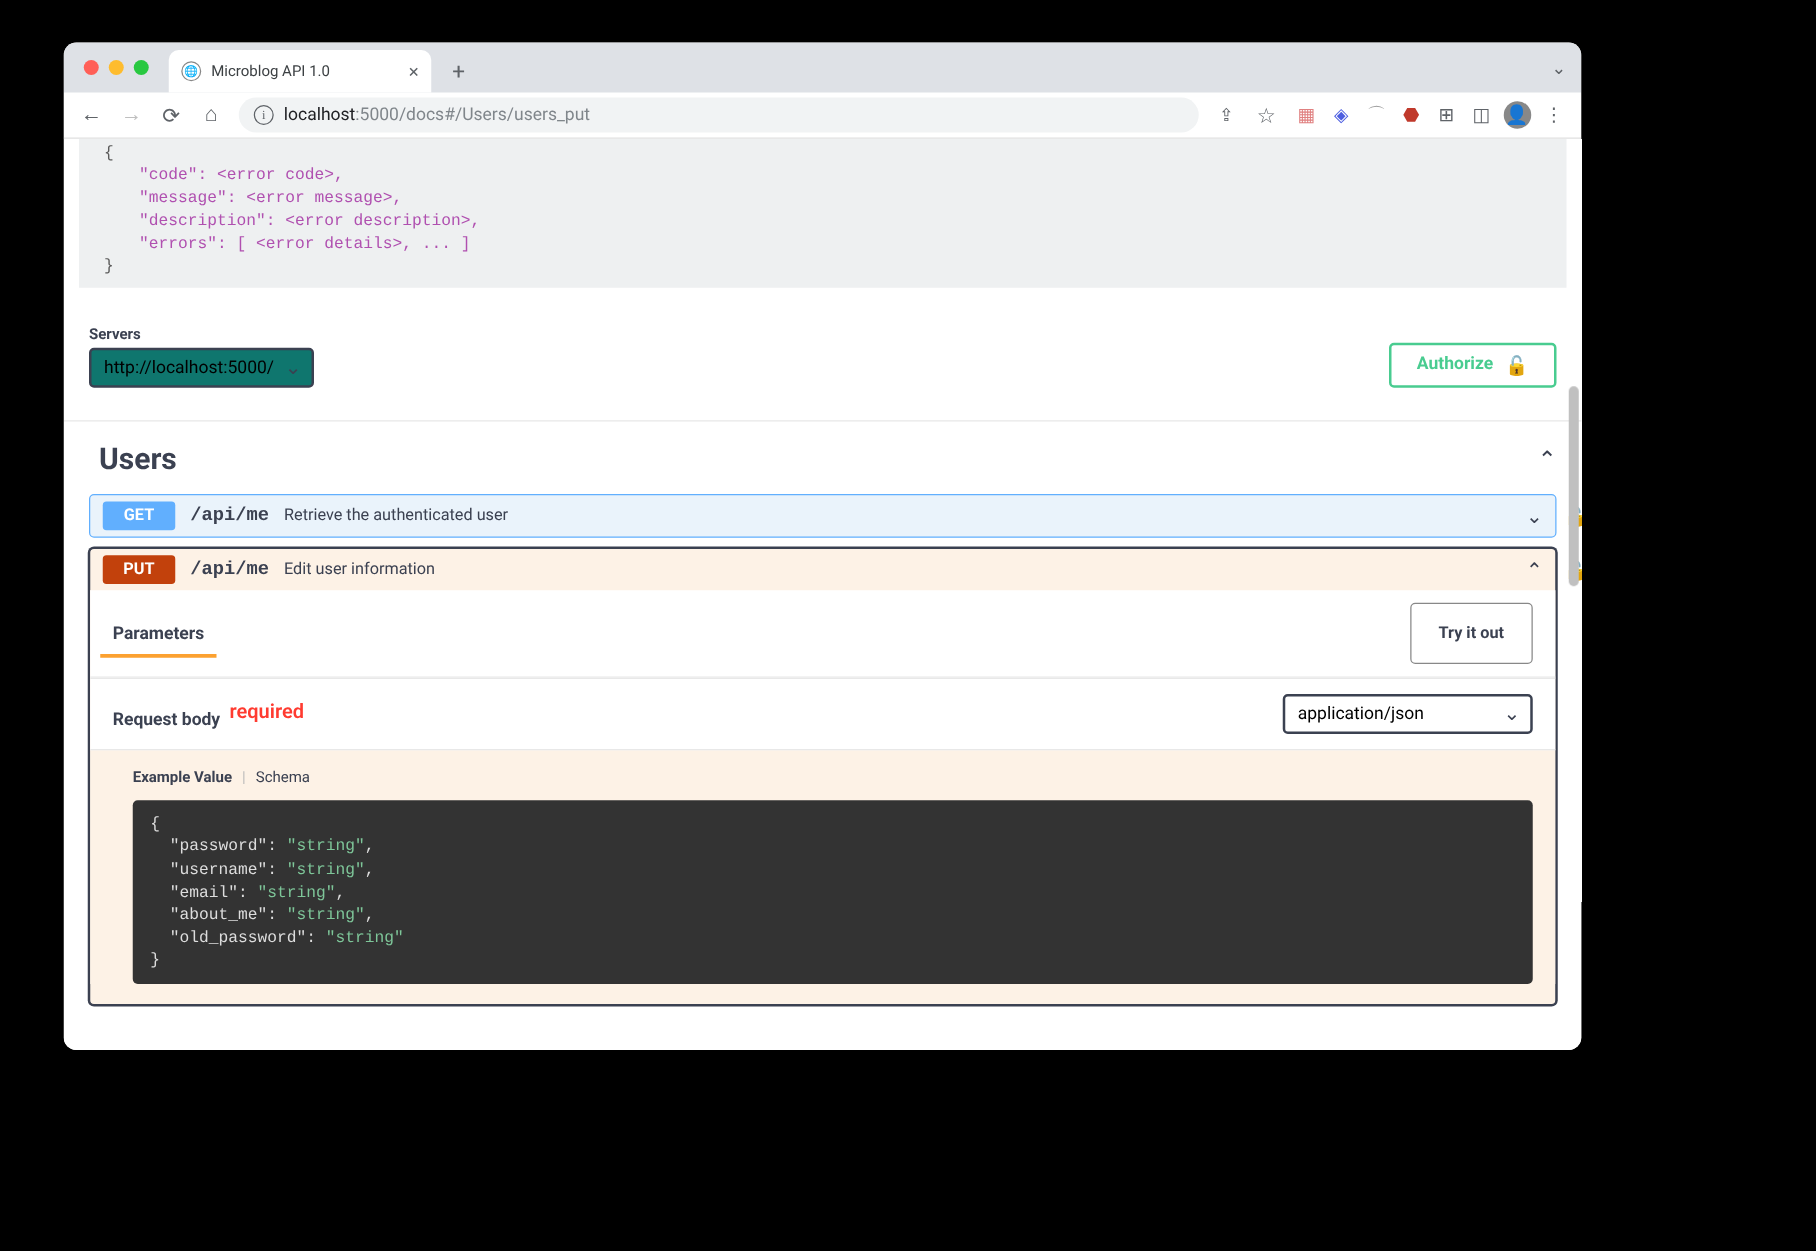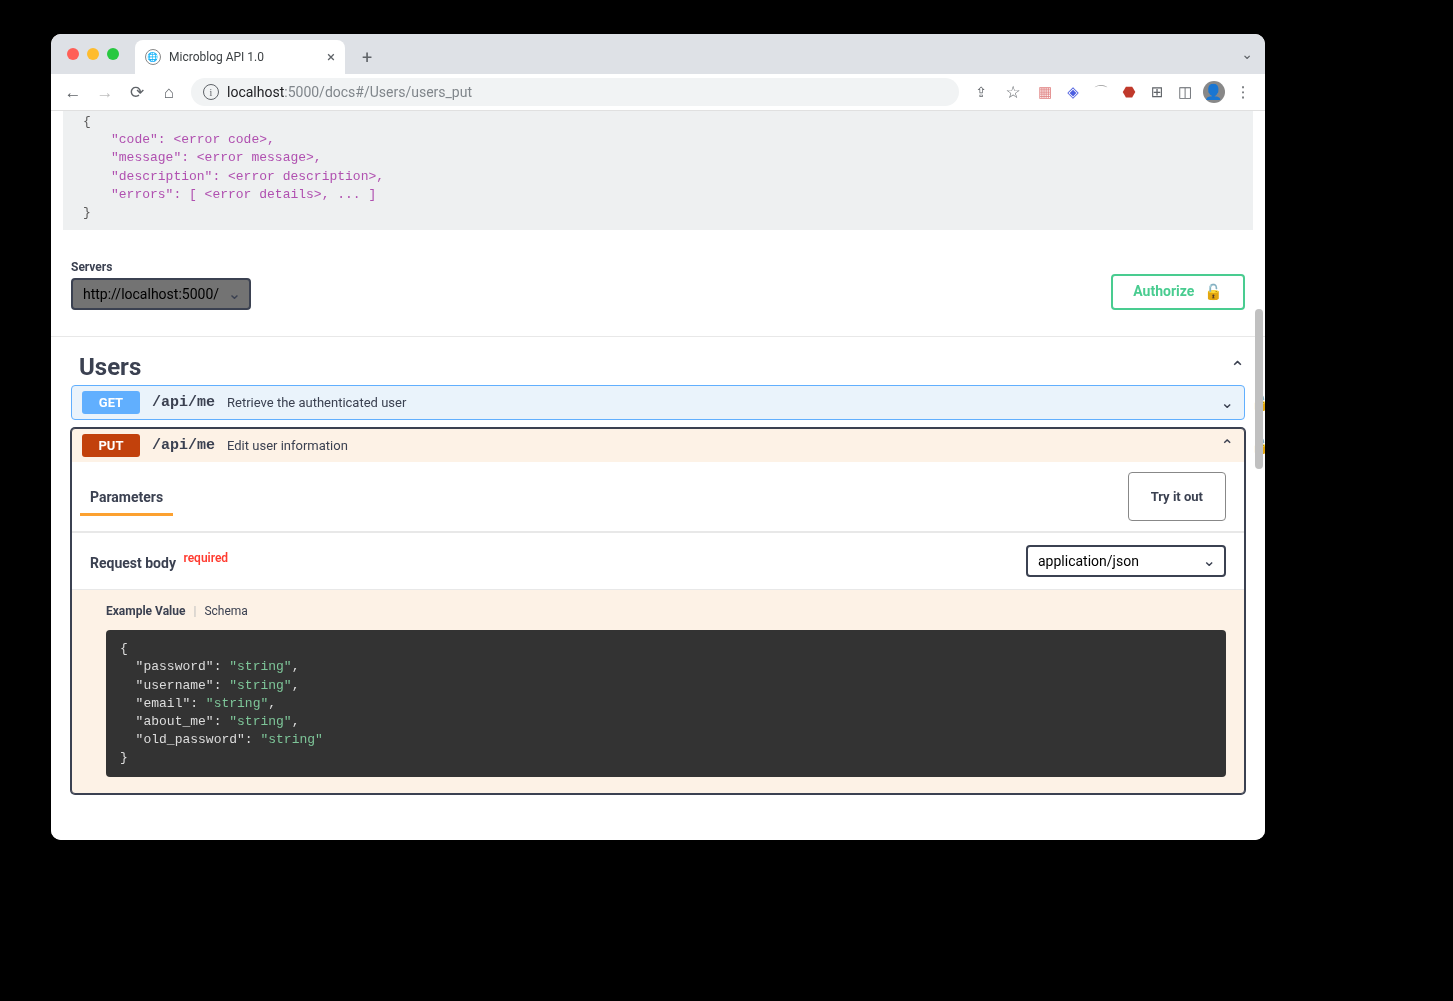--- a/index.html
+++ b/index.html
@@ -136,42 +136,42 @@
   justify-content: space-between;
   align-items: flex-end;
   padding: 30px 20px 16px 20px;
 }
 .servers-label { font-size: 12px; color: #3b4151; font-weight: 700; margin-bottom: 4px; }
 .server-select {
   border: 2px solid #3b4151;
   border-radius: 4px;
   padding: 6px 30px 6px 10px;
   font-size: 14px;
-  background: #737373;
+  background: #0f766e;
   position: relative;
 }
 .server-select::after {
   content: "⌄"; position: absolute; right: 8px; top: 4px; font-size: 16px; color: #3b4151;
 }
 .authorize-btn {
   border: 2px solid #49cc90;
   color: #49cc90;
   background: #fff;
   padding: 7px 20px;
   border-radius: 4px;
   font-weight: 700;
   font-size: 14px;
   display: flex; align-items: flex-start; gap: 10px;
   cursor: pointer;
 }
 .authorize-btn .lock { color: #49cc90; font-size: 15px; }
 .divider { height: 1px; background: #e8e8e8; margin-top: 10px;}
 .tag-header {
   display: flex; justify-content: space-between; align-items: center;
-  padding: 16px 20px 4px 28px;
+  padding: 16px 20px 14px 28px;
 }
 .tag-title { font-size: 24px; font-weight: 700; color: #3b4151; }
 .tag-caret { font-size: 18px; color: #3b4151; }
 .op {
   margin: 0 20px 8px 20px;
   border-radius: 4px;
   position: relative;
 }
 .op-get {
   border: 1px solid #61affe;
@@ -226,21 +226,21 @@
   font-size: 14px;
 }
 .reqbody-bar {
   display: flex; justify-content: space-between; align-items: center;
   background: #fff;
   padding: 12px 18px;
   border-top: 1px solid #e8e8e8;
   border-bottom: 1px solid #e8e8e8;
 }
 .reqbody-title { font-weight: 700; color: #3b4151; font-size: 14px; }
-.required { color: #ff3b30; font-size: 12px; font-weight: 600; vertical-align: super; margin-left: 4px;}
+.required { color: #ff3b30; font-size: 16px; font-weight: 600; vertical-align: super; margin-left: 4px;}
 .content-type-select {
   border: 2px solid #3b4151; border-radius: 4px;
   padding: 6px 30px 6px 10px; font-size: 14px; position: relative; min-width: 200px;
   background: #fff;
 }
 .content-type-select::after {
   content:"⌄"; position:absolute; right:8px; top:4px; font-size:16px; color:#3b4151;
 }
 .schema-tabs {
   padding: 14px 18px 6px 34px;

